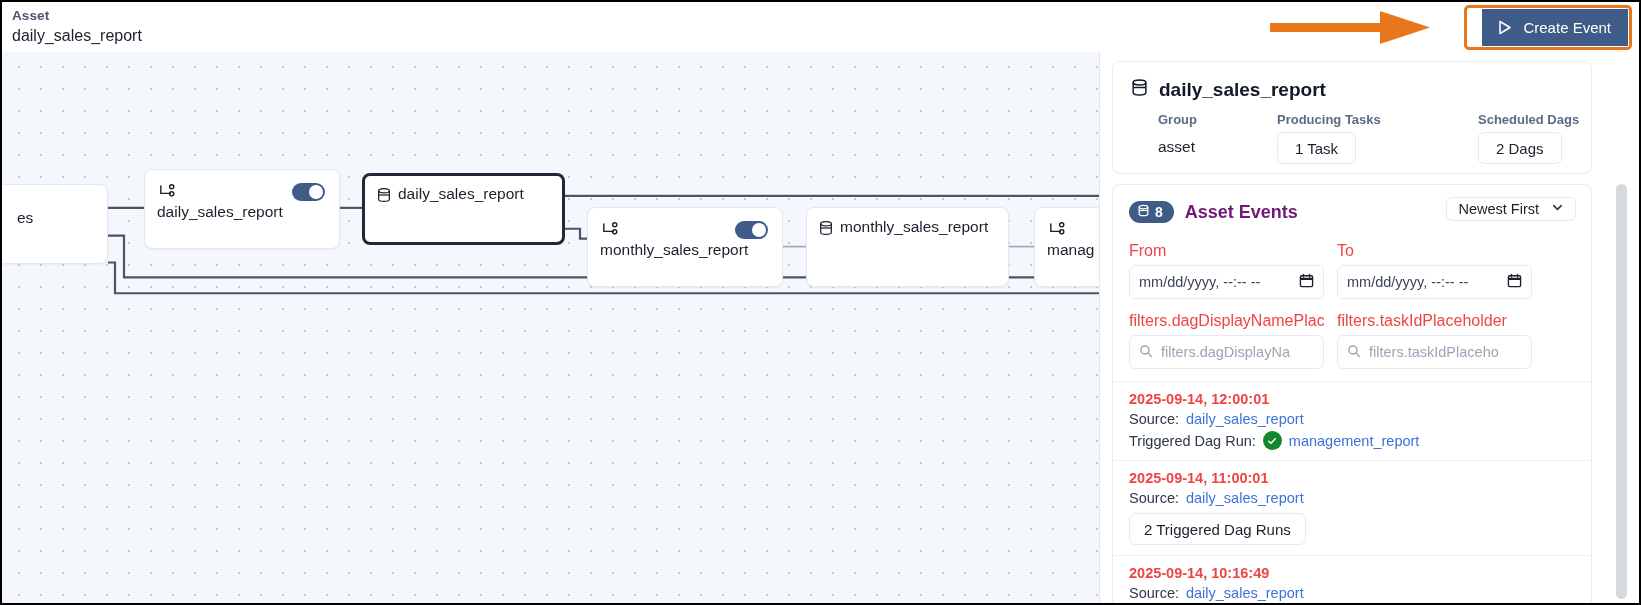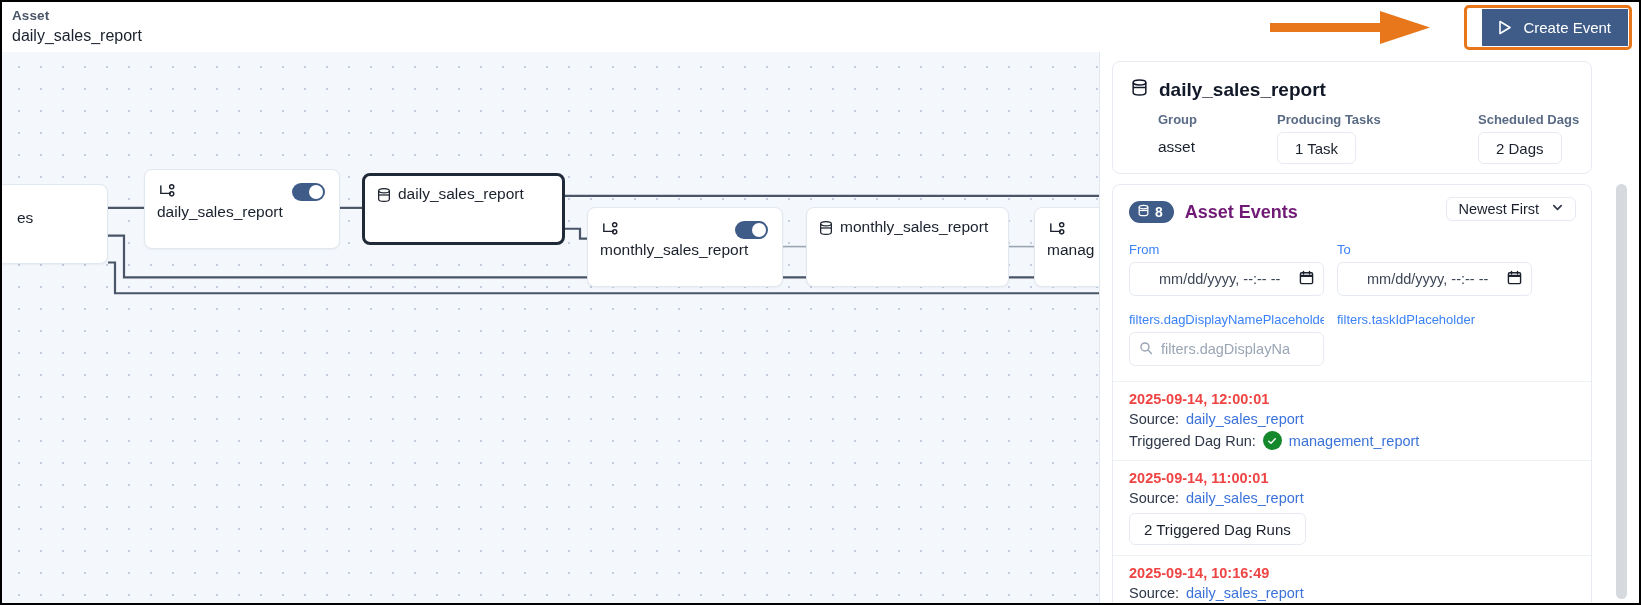--- a/index.html
+++ b/index.html
@@ -204,41 +204,41 @@
     background: #fff;
     font-size: 14.5px;
     color: #1a202c;
     display: flex; align-items: center; justify-content: space-between;
     gap: 12px;
     cursor: pointer;
   }
 
   .field { position: absolute; }
   .field-label {
-    font-size: 13px;
-    color: #3b82f6;
+    font-size: 16px;
+    color: #ef4444;
     margin-bottom: 5px;
     white-space: nowrap;
     overflow: hidden;
   }
   .field-box {
     height: 34px;
     border: 1px solid #e6eaf1;
     border-radius: 6px;
     background: #fff;
     display: flex;
     align-items: center;
     padding: 0 9px;
     font-size: 14.5px;
     color: #3d4757;
     cursor: text;
     overflow: hidden;
   }
   .field-box.search { color: #9aa5b5; gap: 8px; }
-  .date-text { flex: 1; white-space: nowrap; margin-left: 20px; }
+  .date-text { flex: 1; white-space: nowrap; }
 
   .ev-list { position: absolute; left: 0; right: 0; top: 196px; bottom: 0; }
   .ev {
     position: relative;
     padding: 9px 16px 10px 16px;
     border-top: 1px solid #eef1f5;
   }
   .ev-time { font-size: 14.5px; font-weight: bold; color: #ef4444; }
   .ev-line {
     margin-top: 4px;
@@ -485,20 +485,29 @@
               <circle cx="6.8" cy="6.8" r="4.6" fill="none" stroke="#9aa5b5" stroke-width="1.6"></circle>
               <path d="M10.3,10.3 L14.2,14.2" stroke="#9aa5b5" stroke-width="1.6" stroke-linecap="round"></path>
             </svg>
           </span>
           <span>filters.dagDisplayNa</span>
         </div>
       </div>
 
       <div class="field" style="left:224px; top:127px; width:195px;">
         <div class="field-label">filters.taskIdPlaceholder</div>
+        <div class="field-box search">
+          <span>
+            <svg width="14" height="14" viewBox="0 0 16 16">
+              <circle cx="6.8" cy="6.8" r="4.6" fill="none" stroke="#9aa5b5" stroke-width="1.6"></circle>
+              <path d="M10.3,10.3 L14.2,14.2" stroke="#9aa5b5" stroke-width="1.6" stroke-linecap="round"></path>
+            </svg>
+          </span>
+          <span>filters.taskIdPlaceho</span>
+        </div>
       </div>
 
       <div class="ev-list">
 
         <div class="ev">
           <div class="ev-time">2025-09-14, 12:00:01</div>
           <div class="ev-line">
             <span>Source:</span>
             <span class="lnk">daily_sales_report</span>
           </div>

